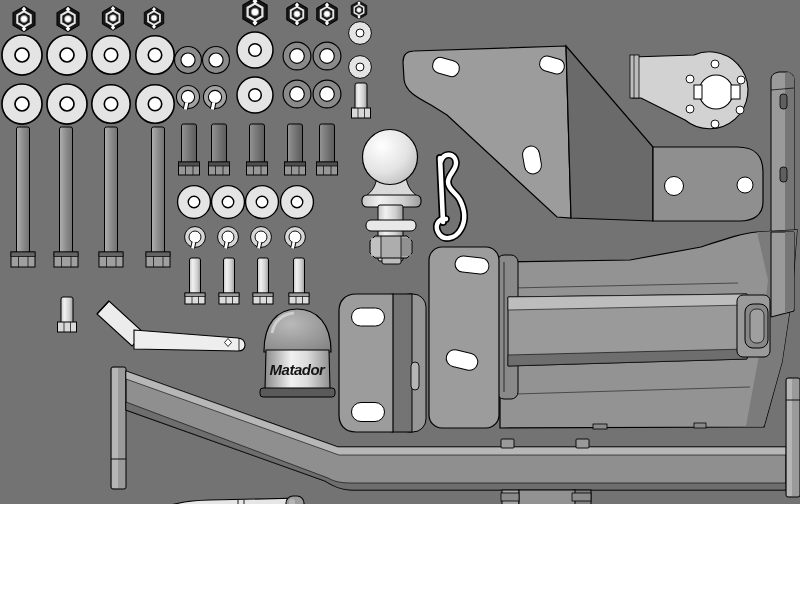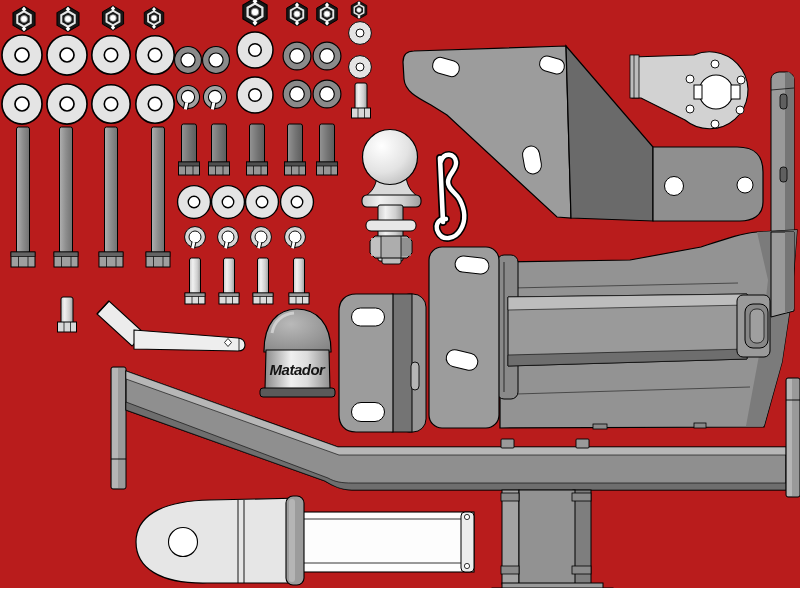--- a/index.html
+++ b/index.html
@@ -1,16 +1,16 @@
 <!DOCTYPE html>
 <html><head>
 <meta charset="utf-8">
 <style>
   html,body{margin:0;padding:0;background:#ffffff;}
-  .stage{position:relative;width:800px;height:588px;background:#b91c1c;overflow:hidden;
+  .stage{position:relative;width:800px;height:504px;background:#737373;overflow:hidden;
          font-family:"Liberation Sans",sans-serif;}
   svg{display:block;}
   .cover-label{font:italic 700 15px "Liberation Sans",sans-serif;letter-spacing:-0.5px;fill:#151515;}
 </style>
 </head>
 <body>
 
 <div class="stage">
 <svg width="800" height="596" viewBox="0 0 800 596">
   <defs>

